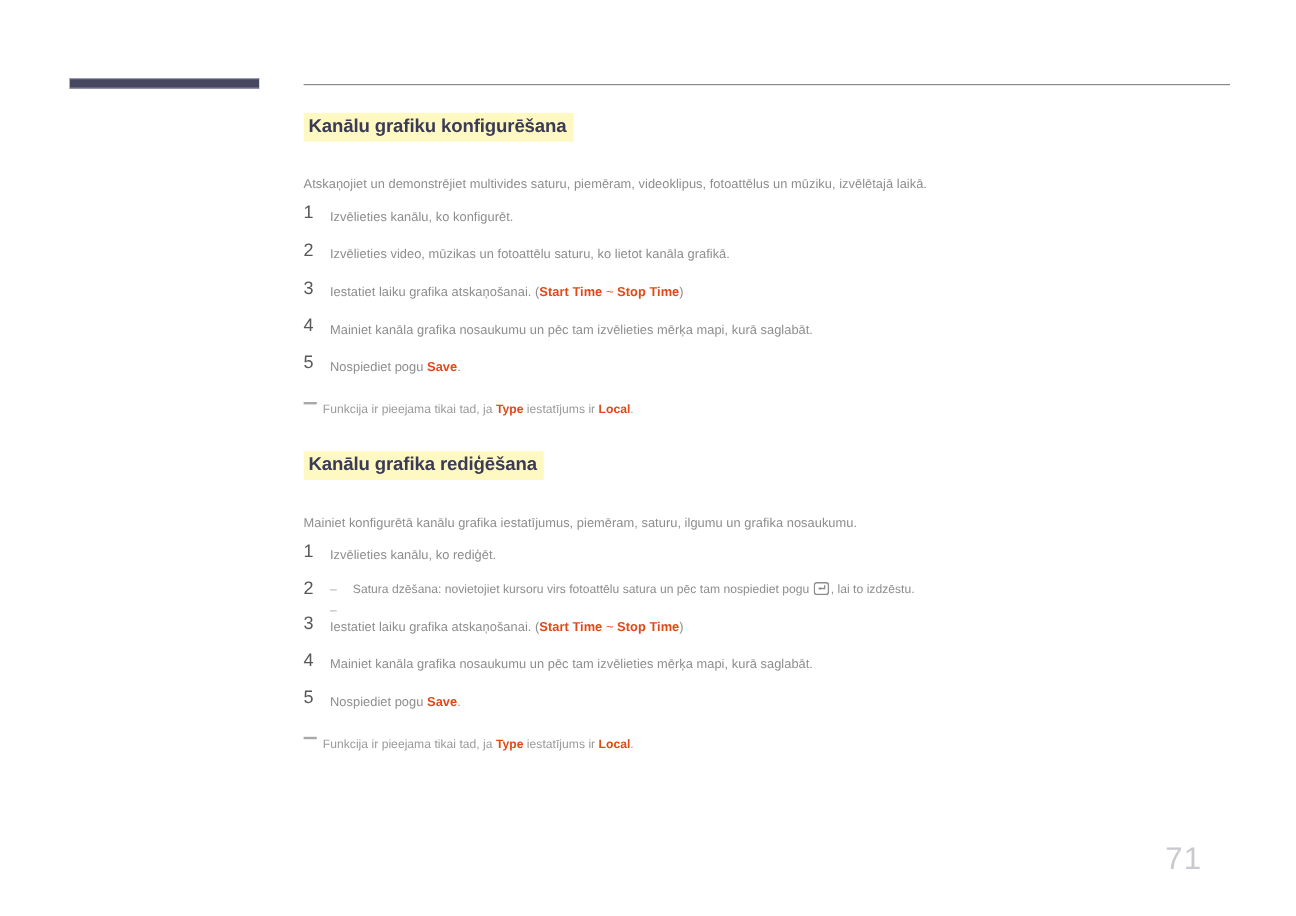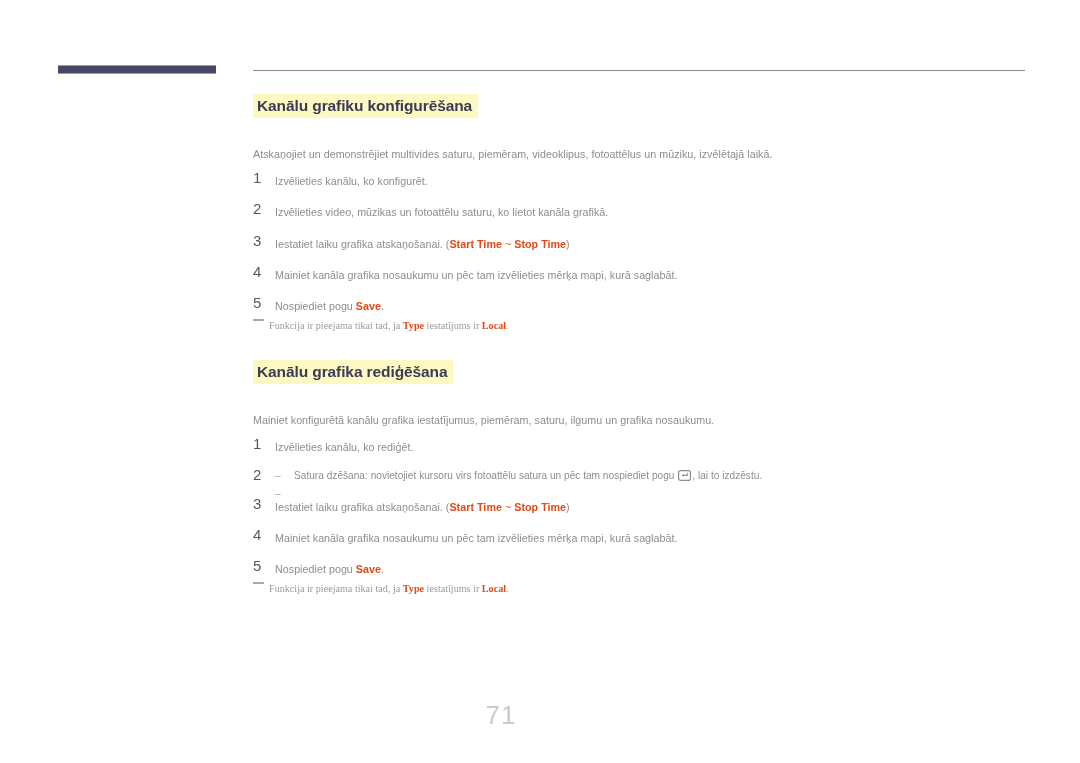--- a/index.html
+++ b/index.html
@@ -148,44 +148,43 @@
     vertical-align: -2px;
     margin: 0 1px;
   }
   .icon-enter-key svg, .icon-circle-plus svg {
     display: block;
   }
 
   
   .note {
     position: relative;
-    margin-top: 4px;
+    margin-top: 20px;
     padding-left: 16px;
     font-size: 10.1px;
     color: #9a9a9a;
     line-height: 1.5;
     letter-spacing: 0.02px;
-    font-family: Liberation Serif, serif;
   }
   .note-dash {
     position: absolute;
     left: 0;
     top: 1px;
     width: 11px;
     height: 2px;
     background: #a8a8a8;
   }
 
   
   .page-number {
     position: absolute;
     left: 0;
     top: 700px;
     width: 1002px;
-    text-align: center;
+    text-align: right;
     font-size: 26px;
     color: #c9c9cf;
     letter-spacing: 1px;
     font-weight: normal;
   }
 </style>
 </head>
 <body>
 
 <div class="header-deco"></div>

